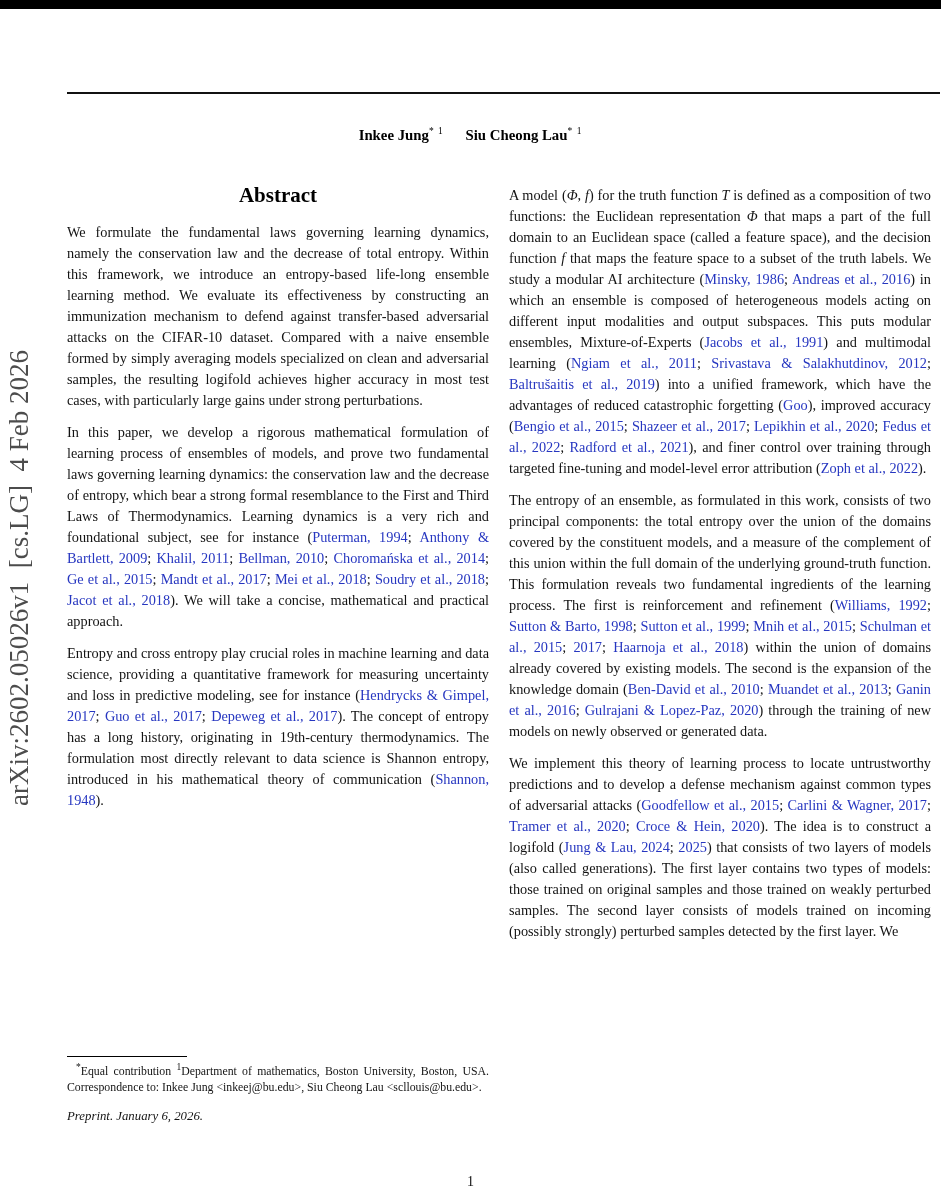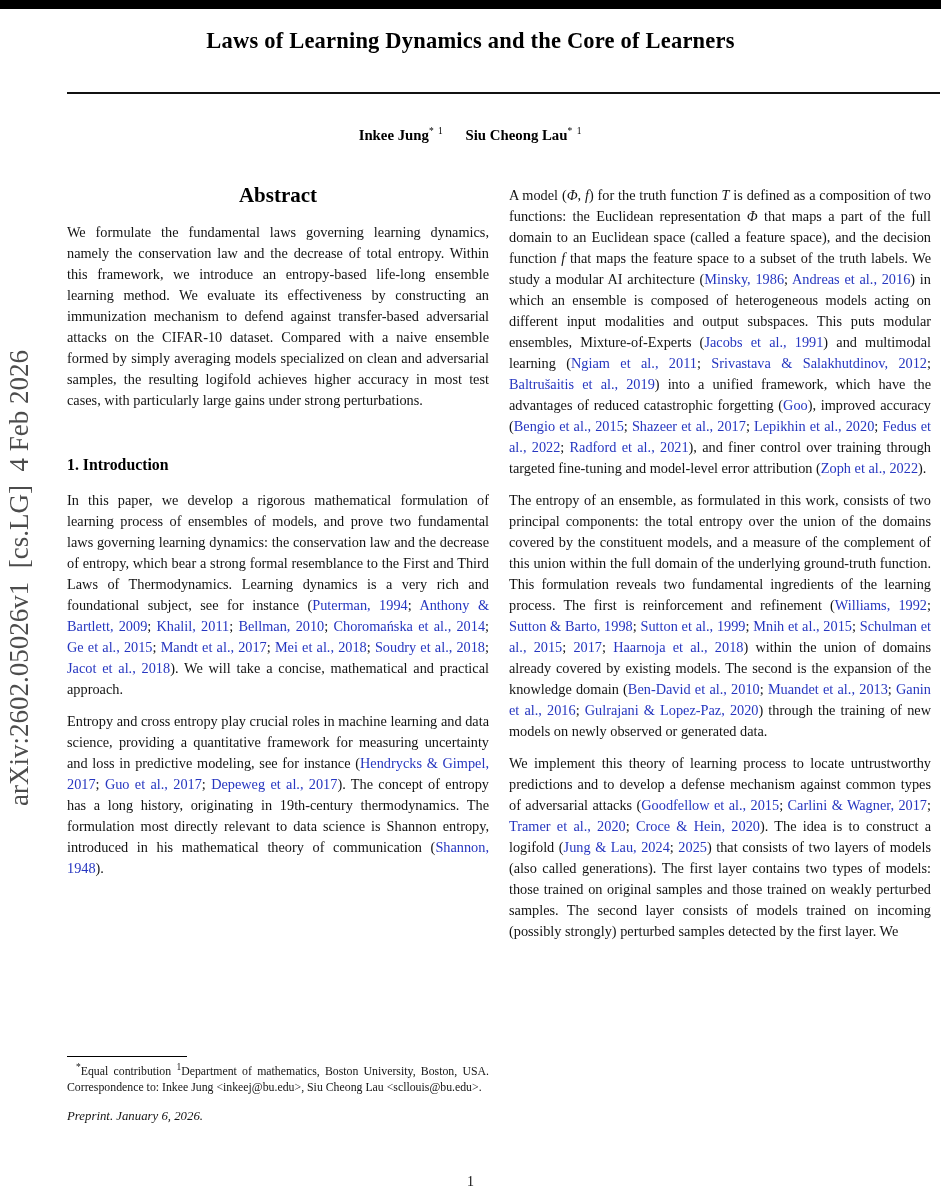--- a/index.html
+++ b/index.html
@@ -93,33 +93,31 @@
 </style>
 </head>
 <body>
 
 <div class="page">
 
   <div class="top-bar"></div>
 
   <div class="arxiv-stamp">arXiv:2602.05026v1  [cs.LG]  4 Feb 2026</div>
 
-  <h1 class="paper-title">Laws of Learning Dynamics and the Core of Learners</h1>
 
   <div class="title-rule"></div>
 
   <div class="authors-line">
     <span class="author"><span>Inkee Jung</span><sup class="author-mark">* 1</sup></span>
     <span class="author"><span>Siu Cheong Lau</span><sup class="author-mark">* 1</sup></span>
   </div>
 
   <div class="column left">
     <div class="abstract-heading">Abstract</div>
     <p class="par abstract-body">We formulate the fundamental laws governing learning dynamics, namely the conservation law and the decrease of total entropy. Within this framework, we introduce an entropy-based life-long ensemble learning method. We evaluate its effectiveness by constructing an immunization mechanism to defend against transfer-based adversarial attacks on the CIFAR-10 dataset. Compared with a naive ensemble formed by simply averaging models specialized on clean and adversarial samples, the resulting logifold achieves higher accuracy in most test cases, with particularly large gains under strong perturbations.</p>
-    <h2 class="section-heading">1. Introduction</h2>
     <p class="par">In this paper, we develop a rigorous mathematical formulation of learning process of ensembles of models, and prove two fundamental laws governing learning dynamics: the conservation law and the decrease of entropy, which bear a strong formal resemblance to the First and Third Laws of Thermodynamics. Learning dynamics is a very rich and foundational subject, see for instance (<span class="cite">Puterman, 1994</span>; <span class="cite">Anthony &amp; Bartlett, 2009</span>; <span class="cite">Khalil, 2011</span>; <span class="cite">Bellman, 2010</span>; <span class="cite">Choromańska et al., 2014</span>; <span class="cite">Ge et al., 2015</span>; <span class="cite">Mandt et al., 2017</span>; <span class="cite">Mei et al., 2018</span>; <span class="cite">Soudry et al., 2018</span>; <span class="cite">Jacot et al., 2018</span>). We will take a concise, mathematical and practical approach.</p>
     <p class="par">Entropy and cross entropy play crucial roles in machine learning and data science, providing a quantitative framework for measuring uncertainty and loss in predictive modeling, see for instance (<span class="cite">Hendrycks &amp; Gimpel, 2017</span>; <span class="cite">Guo et al., 2017</span>; <span class="cite">Depeweg et al., 2017</span>). The concept of entropy has a long history, originating in 19th-century thermodynamics. The formulation most directly relevant to data science is Shannon entropy, introduced in his mathematical theory of communication (<span class="cite">Shannon, 1948</span>).</p>
   </div>
 
   <div class="column right">
     <p class="par">A model (<span class="math">Φ</span>, <span class="math">f</span>) for the truth function <span class="math">T</span> is defined as a composition of two functions: the Euclidean representation <span class="math">Φ</span> that maps a part of the full domain to an Euclidean space (called a feature space), and the decision function <span class="math">f</span> that maps the feature space to a subset of the truth labels. We study a modular AI architecture (<span class="cite">Minsky, 1986</span>; <span class="cite">Andreas et al., 2016</span>) in which an ensemble is composed of heterogeneous models acting on different input modalities and output subspaces. This puts modular ensembles, Mixture-of-Experts (<span class="cite">Jacobs et al., 1991</span>) and multimodal learning (<span class="cite">Ngiam et al., 2011</span>; <span class="cite">Srivastava &amp; Salakhutdinov, 2012</span>; <span class="cite">Baltrušaitis et al., 2019</span>) into a unified framework, which have the advantages of reduced catastrophic forgetting (<span class="cite">Goo</span>), improved accuracy (<span class="cite">Bengio et al., 2015</span>; <span class="cite">Shazeer et al., 2017</span>; <span class="cite">Lepikhin et al., 2020</span>; <span class="cite">Fedus et al., 2022</span>; <span class="cite">Radford et al., 2021</span>), and finer control over training through targeted fine-tuning and model-level error attribution (<span class="cite">Zoph et al., 2022</span>).</p>
     <p class="par">The entropy of an ensemble, as formulated in this work, consists of two principal components: the total entropy over the union of the domains covered by the constituent models, and a measure of the complement of this union within the full domain of the underlying ground-truth function. This formulation reveals two fundamental ingredients of the learning process. The first is reinforcement and refinement (<span class="cite">Williams, 1992</span>; <span class="cite">Sutton &amp; Barto, 1998</span>; <span class="cite">Sutton et al., 1999</span>; <span class="cite">Mnih et al., 2015</span>; <span class="cite">Schulman et al., 2015</span>; <span class="cite">2017</span>; <span class="cite">Haarnoja et al., 2018</span>) within the union of domains already covered by existing models. The second is the expansion of the knowledge domain (<span class="cite">Ben-David et al., 2010</span>; <span class="cite">Muandet et al., 2013</span>; <span class="cite">Ganin et al., 2016</span>; <span class="cite">Gulrajani &amp; Lopez-Paz, 2020</span>) through the training of new models on newly observed or generated data.</p>
     <p class="par">We implement this theory of learning process to locate untrustworthy predictions and to develop a defense mechanism against common types of adversarial attacks (<span class="cite">Goodfellow et al., 2015</span>; <span class="cite">Carlini &amp; Wagner, 2017</span>; <span class="cite">Tramer et al., 2020</span>; <span class="cite">Croce &amp; Hein, 2020</span>). The idea is to construct a logifold (<span class="cite">Jung &amp; Lau, 2024</span>; <span class="cite">2025</span>) that consists of two layers of models (also called generations). The first layer contains two types of models: those trained on original samples and those trained on weakly perturbed samples. The second layer consists of models trained on incoming (possibly strongly) perturbed samples detected by the first layer. We</p>
   </div>
 

